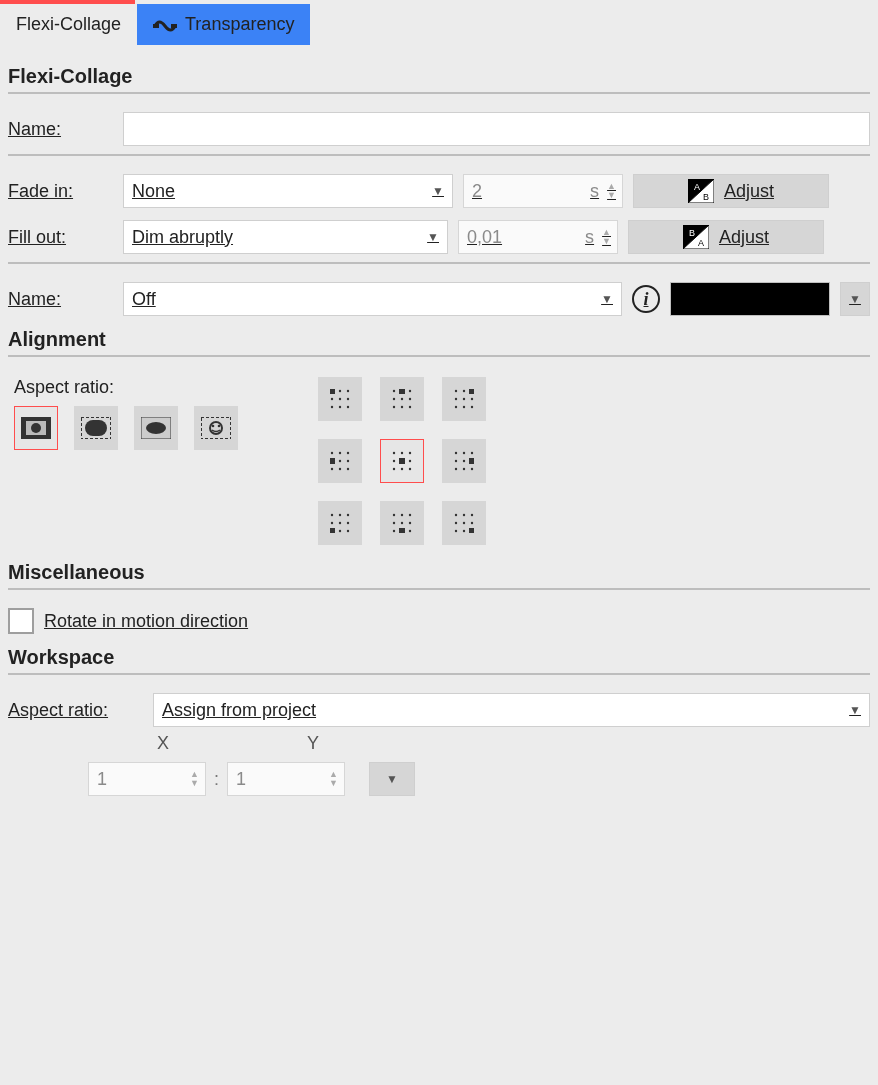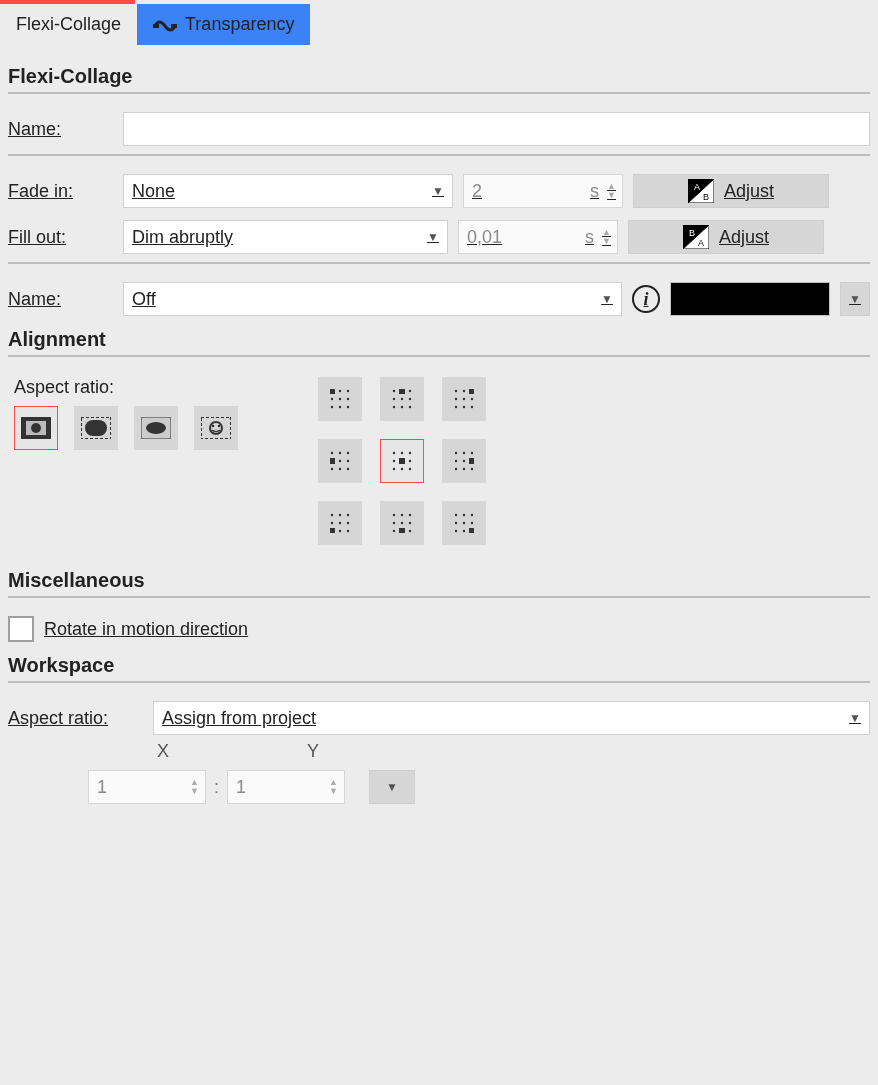--- a/index.html
+++ b/index.html
@@ -337,21 +337,21 @@
               <circle cx="20" cy="12" r="1.2"></circle>
               <circle cx="4" cy="20" r="1.2"></circle>
               <circle cx="12" cy="20" r="1.2"></circle>
               <rect x="17" y="17" width="5" height="5"></rect>
             </svg>
           </div>
       </div>
     </div>
   </div>
 
-  <div class="section-title" style="margin-top:18px">Miscellaneous</div>
+  <div class="section-title" style="margin-top:10px">Miscellaneous</div>
   <div class="hr"></div>
   <div class="row">
     <span class="checkbox"></span>
     <span>Rotate in motion direction</span>
   </div>
 
   <div class="section-title">Workspace</div>
   <div class="hr"></div>
   <div class="row">
     <div class="label-wide">Aspect ratio:</div>

